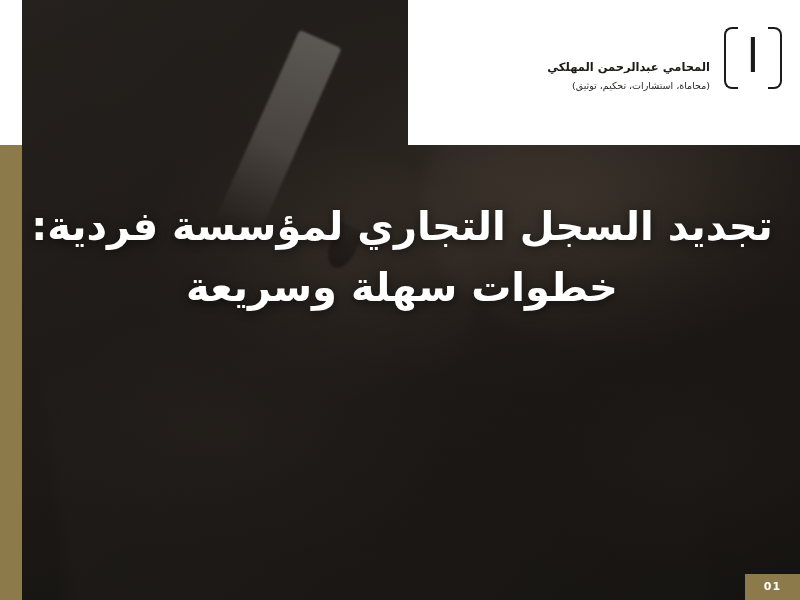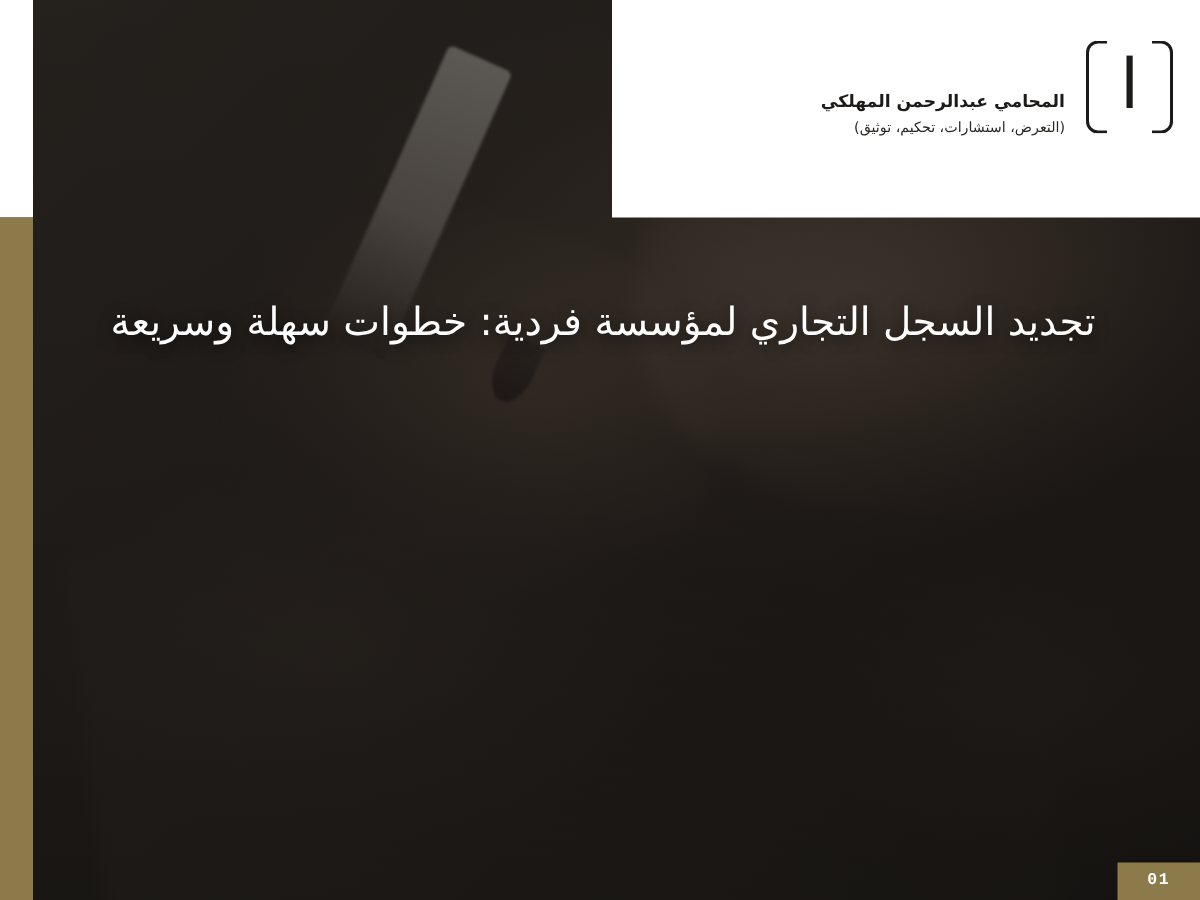--- a/index.html
+++ b/index.html
@@ -153,23 +153,23 @@
   
   .content {
     position: absolute;
     left: 30px; right: 26px;
     top: 196px;
     text-align: center;
     direction: rtl;
   }
   .headline {
     color: #ffffff;
-    font-size: 26px;
+    font-size: 40px;
     line-height: 1.52;
-    font-weight: 400;
+    font-weight: 700;
     letter-spacing: 0px;
     text-shadow: 0 2px 10px rgba(0,0,0,0.55);
     font-family: "DejaVu Sans", "Liberation Sans", sans-serif;
   }
   .body-text {
     margin-top: 18px;
     color: #f2efe9;
     font-size: 12.5px;
     line-height: 1.95;
     font-weight: 600;
@@ -177,21 +177,20 @@
     text-shadow: 0 1px 5px rgba(0,0,0,0.6);
   }
 
   
   .page-num {
     position: absolute;
     left: 0; bottom: 0;
     width: 800px;
     text-align: left;
     padding-left: 745px;
-    font-family: Liberation Mono, monospace;
   }
   .page-num-box {
     display: inline-block;
     background: #8c7a4b;
     color: #ffffff;
     font-size: 11px;
     letter-spacing: 1px;
     padding: 6px 12px 7px;
     min-width: 55px;
     text-align: center;
@@ -217,21 +216,21 @@
 
   <div class="logo-block">
     <div class="logo-card">
       <div class="logo-mark">
         <span class="bracket-l"></span>
         <span class="bracket-r"></span>
         <span class="glyph">ا</span>
       </div>
       <div class="logo-text">
         <div class="logo-name">المحامي عبدالرحمن المهلكي</div>
-        <div class="logo-sub">(التعرض، استشارات، تحكيم، توثيق)</div>
+        <div class="logo-sub">(محاماة، استشارات، تحكيم، توثيق)</div>
       </div>
     </div>
   </div>
 
   <div class="content">
     <h1 class="headline">تجديد السجل التجاري لمؤسسة فردية: خطوات سهلة وسريعة</h1>
   </div>
 
   <div class="page-num">
     <span class="page-num-box">01</span>

